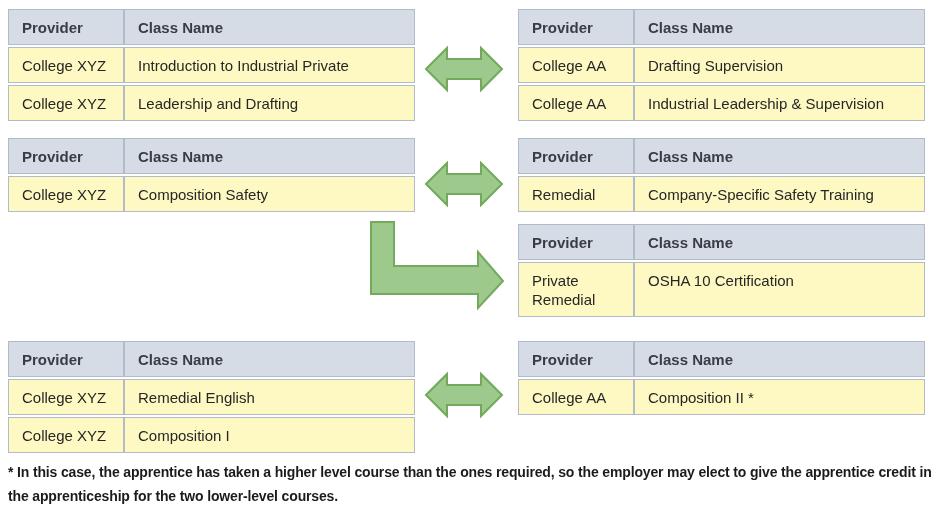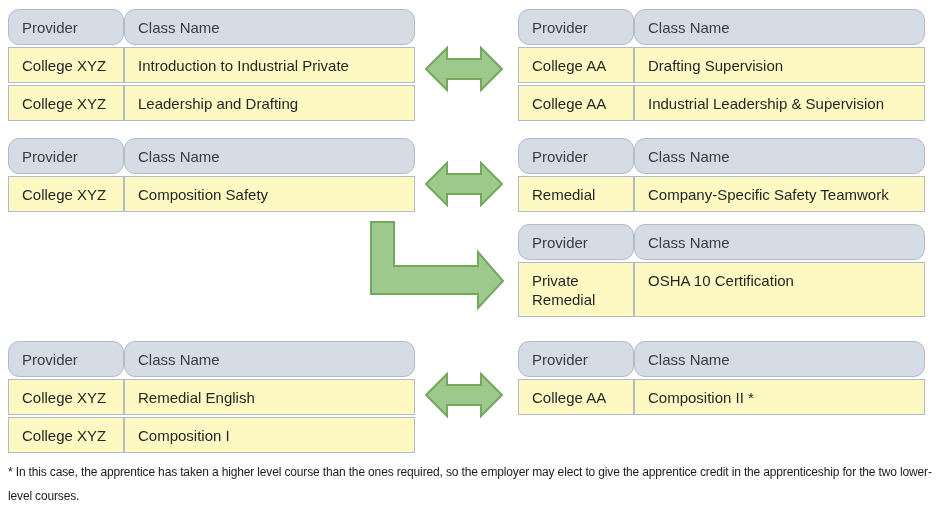--- a/index.html
+++ b/index.html
@@ -14,27 +14,27 @@
   }
   table.tbl col.c1{width:116px;}
   table.tbl col.c2{width:291px;}
   table.tbl th, table.tbl td{
     border:1px solid #b2bbc9;background:#fef9c3;
     text-align:left;vertical-align:top;
     padding:8px 8px 7px 13px;line-height:19px;
     overflow:hidden;
   }
   table.tbl th{
-    background:#d6dce5;color:#383d44;font-weight:400;border-radius:11px;
+    background:#d6dce5;color:#383d44;font-weight:700;
   }
   .arrow-svg{position:absolute;overflow:visible;}
   .arrow-shape{stroke-width:2;stroke-linejoin:miter;}
   .footnote{
     position:absolute;left:8px;top:461px;width:926px;
-    font-size:12px;line-height:23.5px;color:#1b1b1b;letter-spacing:-0.15px;
+    font-size:14px;line-height:23.5px;color:#1b1b1b;letter-spacing:-0.15px;font-weight:bold;
   }
 </style>
 </head>
 <body>
 
 <div class="canvas">
 
   <table class="tbl" style="left:8px;top:7px;">
     <colgroup>
         <col class="c1">
@@ -107,21 +107,21 @@
       </colgroup>
     <thead>
         <tr>
       <th>Provider</th>
       <th>Class Name</th>
     </tr>
       </thead>
     <tbody>
         <tr>
           <td>Remedial</td>
-          <td>Company-Specific Safety Teamwork</td>
+          <td>Company-Specific Safety Training</td>
         </tr>
       </tbody>
   </table>
 
   <table class="tbl" style="left:518px;top:222px;">
     <colgroup>
         <col class="c1">
         <col class="c2">
       </colgroup>
     <thead>

